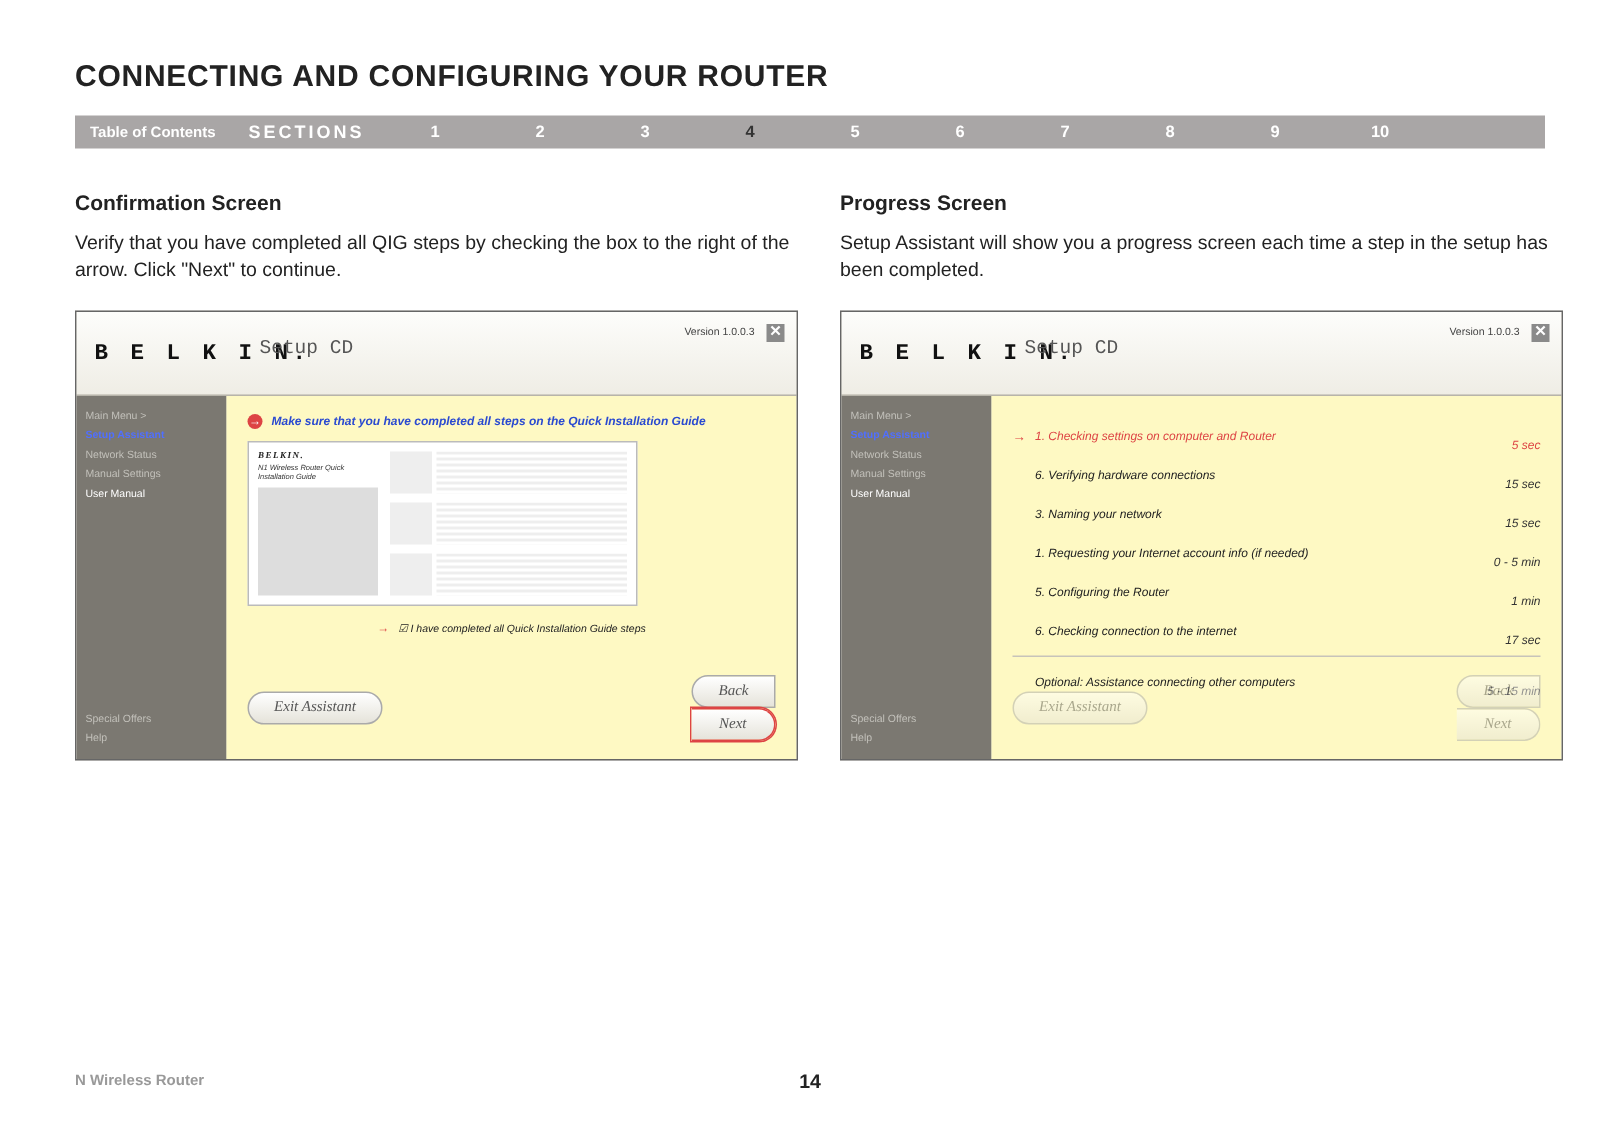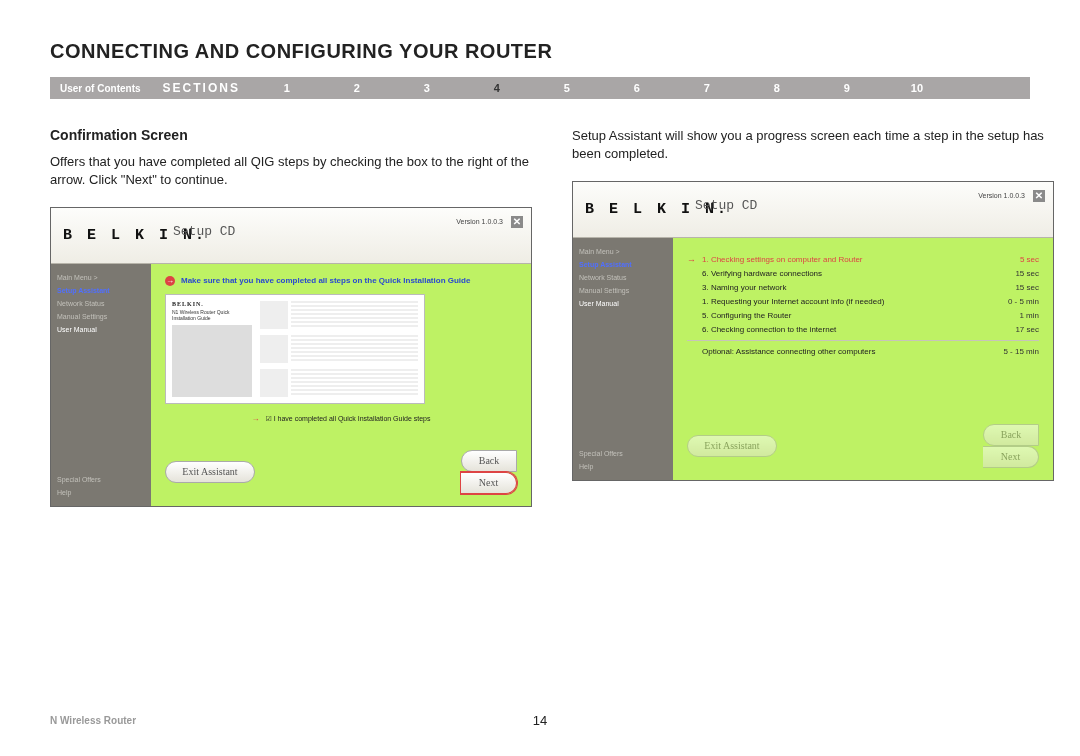--- a/index.html
+++ b/index.html
@@ -51,21 +51,21 @@
     width: 70px;
     text-align: center;
     font-weight: bold;
     color: #fff;
   }
   .nav-num.active {
     color: #333;
   }
   .columns {
     display: flex;
-    gap: 40px;
+    gap: 28px;
     margin-top: 28px;
   }
   .col {
     flex: 1;
   }
   .subhead {
     font-weight: bold;
     font-size: 14px;
     margin-bottom: 10px;
   }
@@ -141,24 +141,25 @@
     display: flex;
     flex-direction: column;
     gap: 6px;
   }
   .sidebar .mi { color: #c2c0ba; }
   .sidebar .active { color: #506fff; font-weight: bold; }
   .sidebar .um { color: #fff; }
   .sidebar-spacer { flex: 1; }
   .content {
     flex: 1;
-    background: #bef264;
+    background: #fef9c3;
     padding: 12px 14px 10px 14px;
     box-sizing: border-box;
     position: relative;
+    font-style: italic;
   }
   .instruction {
     font-size: 8px;
     color: #2a4ad0;
     font-weight: bold;
     margin-bottom: 8px;
   }
   .arrow-right {
     display: inline-block;
     width: 10px;
@@ -269,21 +270,21 @@
     font-size: 8px;
     color: #222;
     margin-top: 4px;
   }
   .step-row {
     display: flex;
     align-items: center;
     margin-bottom: 5px;
   }
   .step-label { flex: 1; }
-  .step-time { width: 44px; text-align: right; color: #333; }
+  .step-time { width: 44px; text-align: right; color: #333; margin-top: 12px; }
   .step-row.first .step-label,
   .step-row.first .step-time { color: #d44; }
   .step-row.first .arr {
     color: #d44;
     margin-right: 6px;
     font-size: 9px;
   }
   .step-row .pad { width: 15px; }
   .steps-list hr {
     border: none;
@@ -300,50 +301,50 @@
     font-size: 10px;
     color: #999;
     border-top: 1px solid transparent;
   }
   .footer-left { font-weight: bold; color: #999; }
   .footer-page {
     position: absolute;
     left: 50%;
     transform: translateX(-50%);
     color: #222;
-    font-weight: normal;
+    font-weight: bold;
     font-size: 13px;
   }
 </style>
 </head>
 <body>
 
 <div class="page">
   <div class="page-title">CONNECTING AND CONFIGURING YOUR ROUTER</div>
 
   <div class="nav-bar">
-    <div class="nav-toc">User of Contents</div>
+    <div class="nav-toc">Table of Contents</div>
     <div class="nav-sections-label">SECTIONS</div>
     <div class="nav-num">1</div>
     <div class="nav-num">2</div>
     <div class="nav-num">3</div>
     <div class="nav-num active">4</div>
     <div class="nav-num">5</div>
     <div class="nav-num">6</div>
     <div class="nav-num">7</div>
     <div class="nav-num">8</div>
     <div class="nav-num">9</div>
     <div class="nav-num">10</div>
   </div>
 
   <div class="columns">
 
     <div class="col">
       <div class="subhead">Confirmation Screen</div>
-      <div class="desc">Offers that you have completed all QIG steps by checking the box to the right of the arrow. Click "Next" to continue.</div>
+      <div class="desc">Verify that you have completed all QIG steps by checking the box to the right of the arrow. Click "Next" to continue.</div>
 
       <div class="screenshot">
         <div class="app-header">
           <span class="brand">B E L K I N.</span>
           <span class="app-sub">Setup CD</span>
           <span class="version">Version 1.0.0.3</span>
           <span class="close-box">✕</span>
         </div>
         <div class="app-body">
           <div class="sidebar">
@@ -390,20 +391,21 @@
                 <div class="pill-btn">Back</div>
                 <div class="pill-btn circled">Next</div>
               </div>
             </div>
           </div>
         </div>
       </div>
     </div>
 
     <div class="col">
+      <div class="subhead">Progress Screen</div>
       <div class="desc">Setup Assistant will show you a progress screen each time a step in the setup has been completed.</div>
 
       <div class="screenshot">
         <div class="app-header">
           <span class="brand">B E L K I N.</span>
           <span class="app-sub">Setup CD</span>
           <span class="version">Version 1.0.0.3</span>
           <span class="close-box">✕</span>
         </div>
         <div class="app-body">

